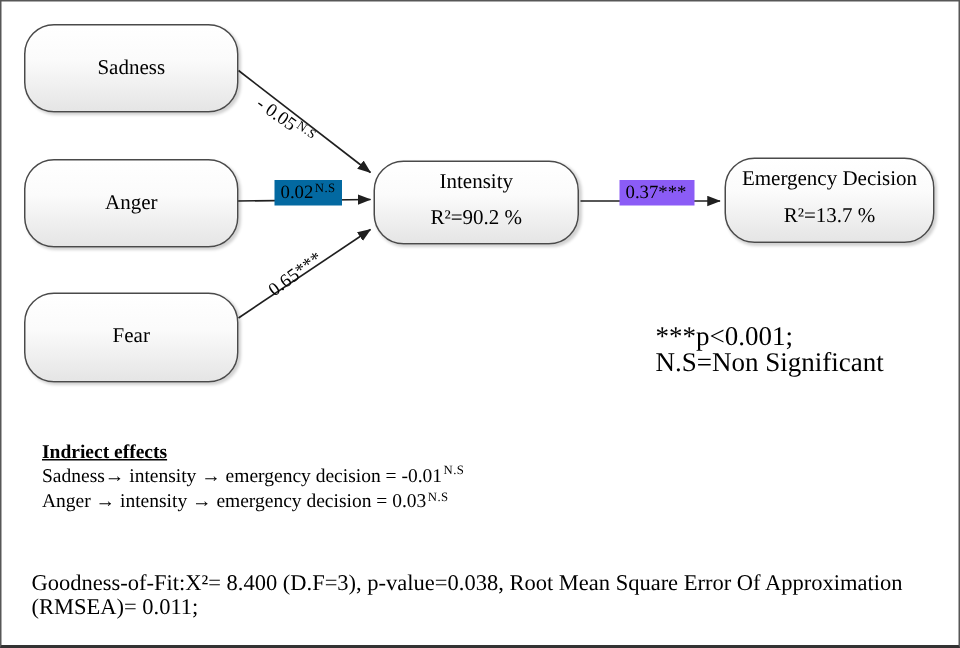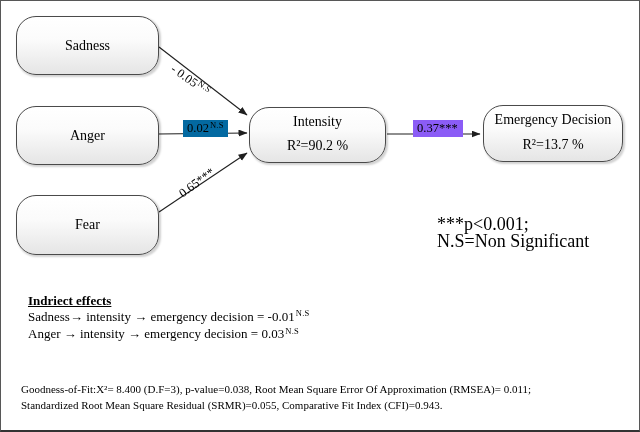--- a/index.html
+++ b/index.html
@@ -91,21 +91,21 @@
     margin-left: 23px;
   }
   #indirect .ie-title {
     font-weight: bold;
     text-decoration: underline;
   }
   #fit {
     position: absolute;
     left: 20px; top: 380px;
     width: 605px;
-    font-size: 11px;
+    font-size: 15px;
     line-height: 16px;
   }
 </style>
 </head>
 <body>
 
 <div id="figure">
 
   <svg id="arrow-layer" viewBox="0 0 638 429" xmlns="http://www.w3.org/2000/svg">
     <defs>
@@ -167,16 +167,15 @@
     <div class="ie-line">
       <span>Sadness→ intensity → emergency decision =  -0.01</span><span class="sup">N.S</span>
     </div>
     <div class="ie-line">
       <span>Anger → intensity → emergency decision = 0.03</span><span class="sup">N.S</span>
     </div>
   </div>
 
   <div id="fit">
     <div>Goodness-of-Fit:X²= 8.400 (D.F=3), p-value=0.038, Root Mean Square Error Of Approximation (RMSEA)= 0.011;</div>
-    <div>Standardized Root Mean Square Residual (SRMR)=0.055, Comparative Fit Index (CFI)=0.943.</div>
   </div>
 
 </div>
 
 </body></html>

